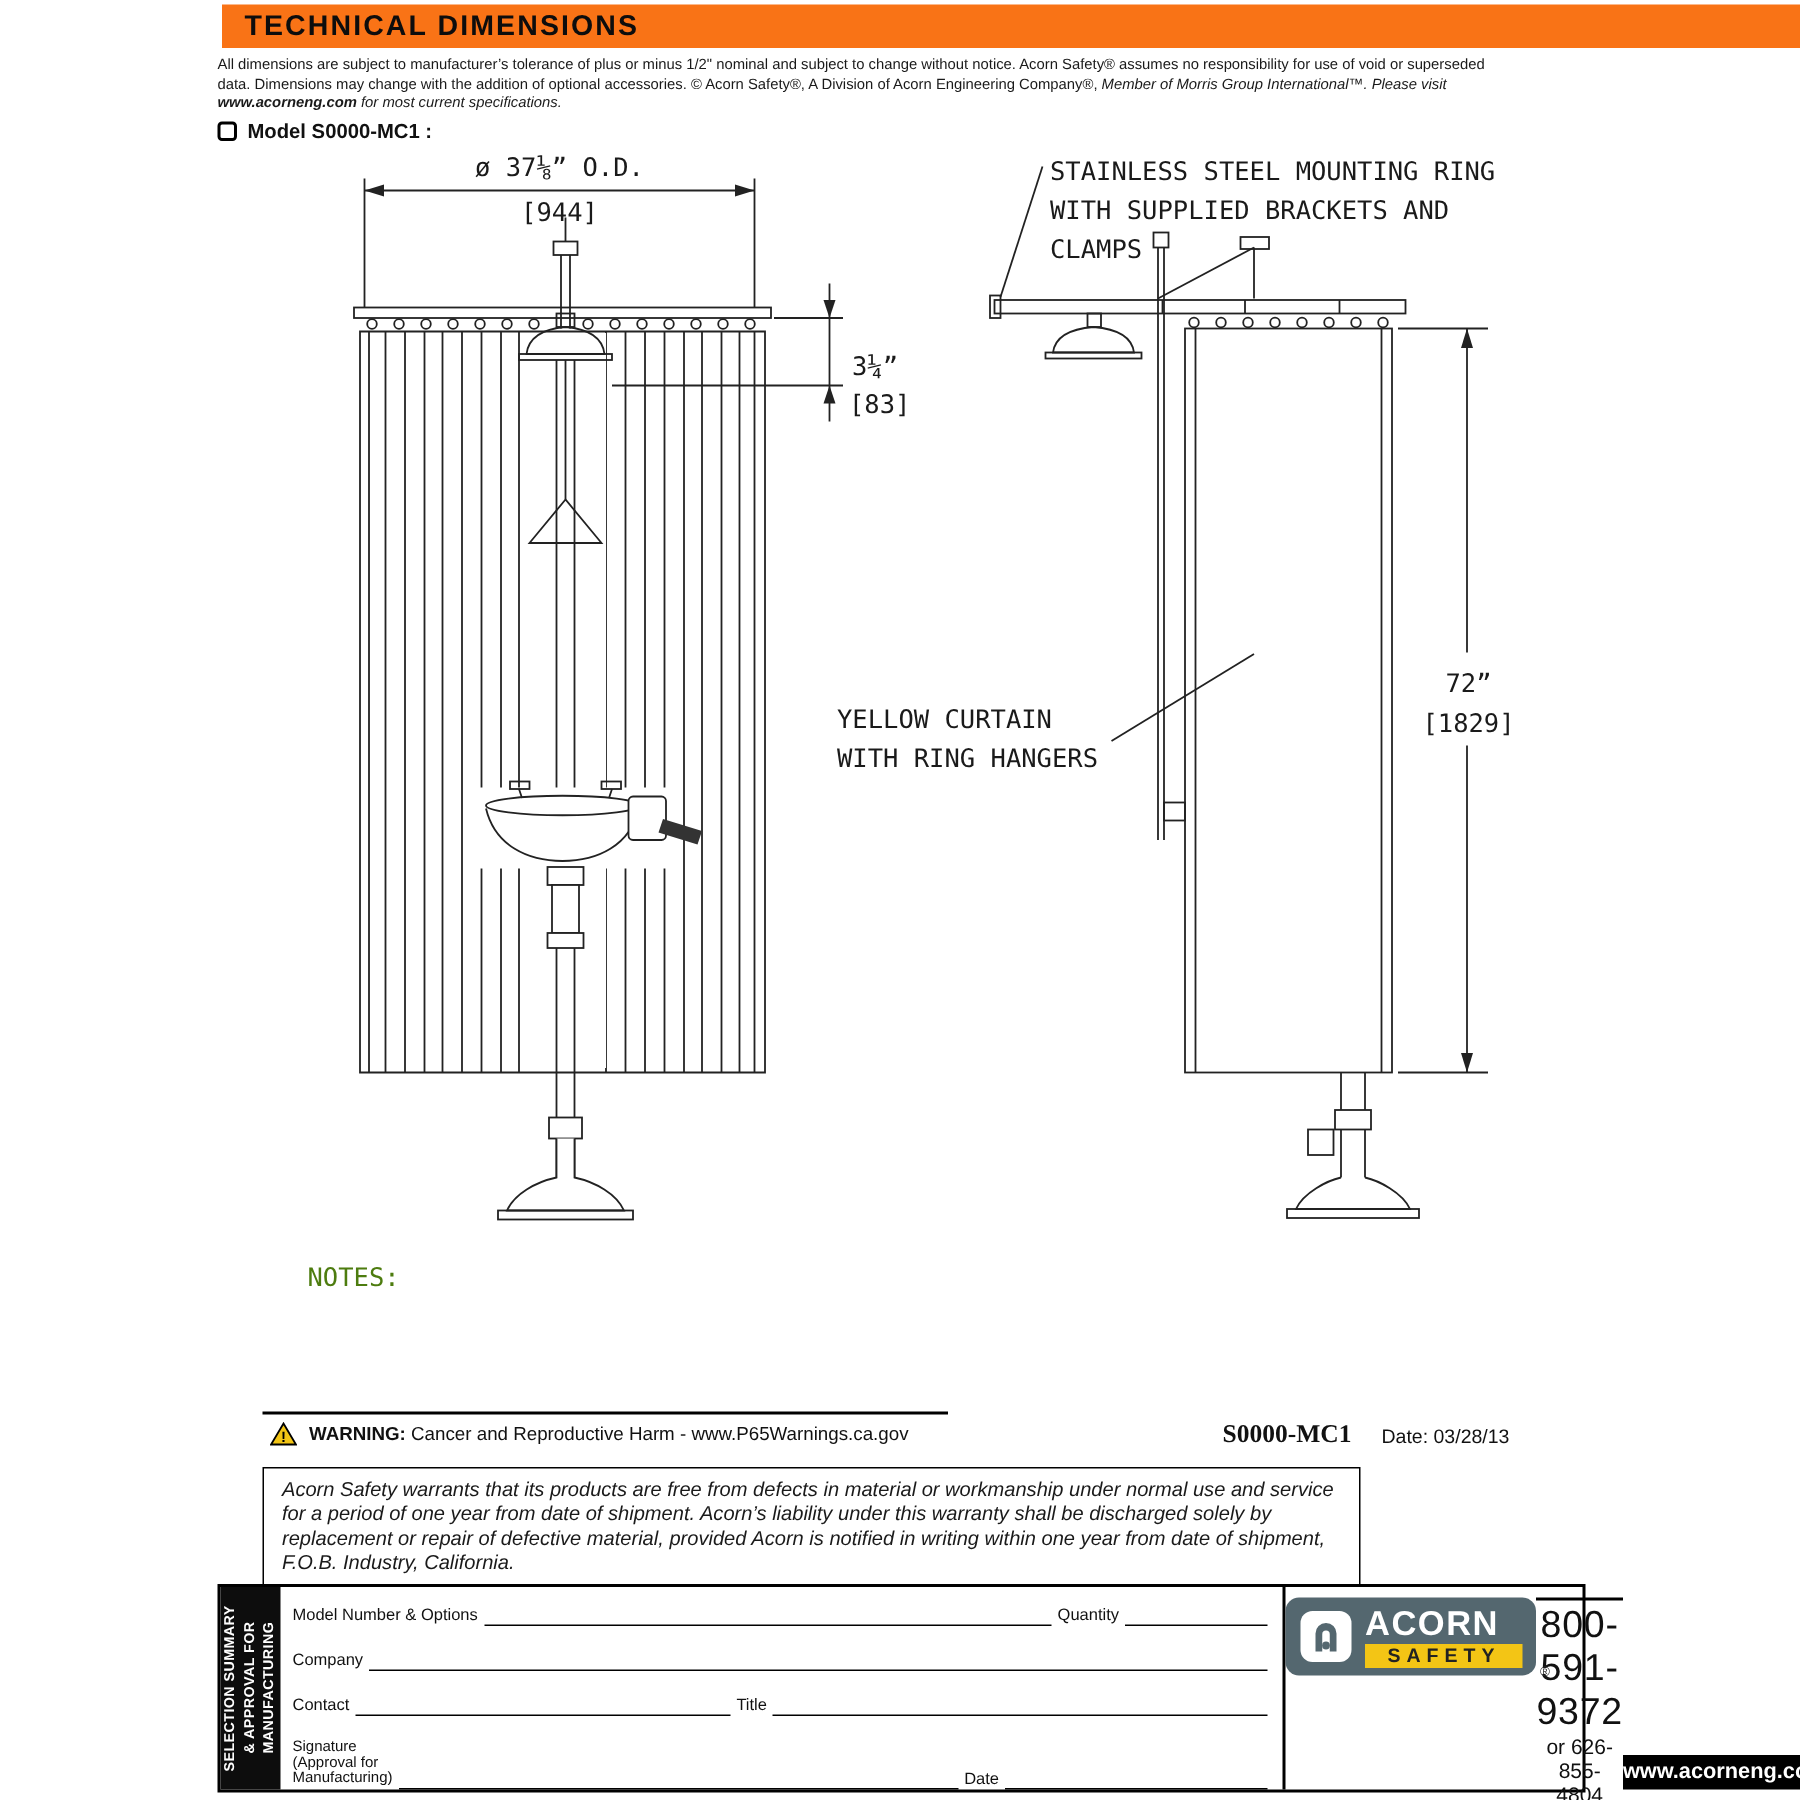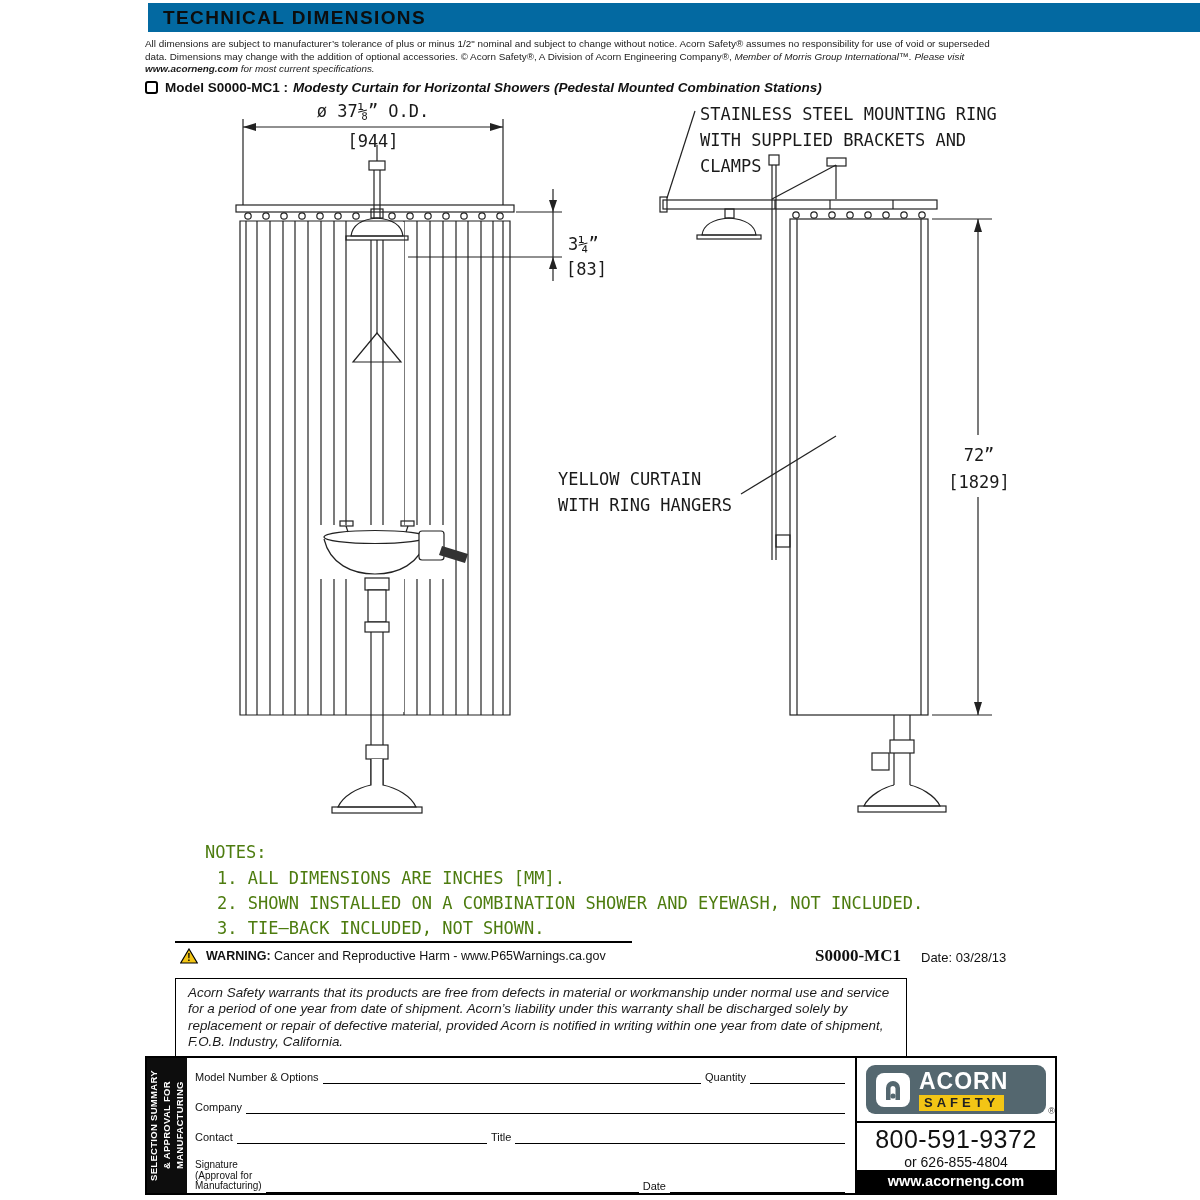--- a/index.html
+++ b/index.html
@@ -5,21 +5,21 @@
   * { box-sizing: border-box; margin: 0; padding: 0; }
   html,body { background:#fff; }
   .page {
     position: relative; width: 1200px; height: 1200px;
     background: #fff; overflow: hidden;
     font-family: "Liberation Sans", sans-serif; color:#111;
   }
   
   .topbar {
     position: absolute; left: 148px; top: 3px; width: 1052px; height: 29px;
-    background: #0369a1; display: flex; align-items: center;
+    background: #f97316; display: flex; align-items: center;
   }
   .topbar h1 {
     font-size: 19px; font-weight: bold; letter-spacing: 1.4px;
     padding-left: 15px; color: #0d0d0d;
   }
   
   .disclaimer {
     position: absolute; left: 145px; top: 38px; width: 905px;
     font-size: 9.9px; line-height: 12.6px; color: #1a1a1a;
   }
@@ -74,32 +74,32 @@
     display:flex; flex-direction:column; justify-content: space-between;
   }
   .frow { display:flex; align-items:flex-end; gap:4px; }
   .flabel { white-space: nowrap; padding-bottom:1px; }
   .fill { flex:1; border-bottom: 1.2px solid #000; height: 13px; }
   .fill-q { flex: 0 0 95px; }
   .fill-contact { flex: 0 0 250px; }
   .fill-date { flex: 0 0 175px; }
   .sig-label { font-size: 10px; line-height: 10.5px; }
   .form-logocell {
-    width: 200px; border-left: 2px solid #000; display:flex; flex-direction:column;
+    width: 200px; border-left: 2px solid #000; display:flex; flex-direction:row;
   }
   .logo-box {
     margin: 7px auto 0; width: 180px; height: 52px; background: #54676f;
     border-radius: 9px; position: relative; display:flex; align-items:center;
     padding: 0 9px;
   }
   .logo-text { margin-left: 8px; }
   .brand-name { color:#fff; font-weight:bold; font-size:23px; letter-spacing:1px; line-height:24px; }
   .safety-chip {
     background:#f3c515; color:#222; font-weight:bold; font-size:13px;
-    letter-spacing:4px; padding:0 5px; line-height:16px; display:inline-block;
+    letter-spacing:4px; padding:0 15px; line-height:16px; display:inline-block;
   }
   .reg-mark { position:absolute; right:-9px; bottom:-2px; font-size:9px; color:#333; }
   .phone-area { border-top: 2px solid #000; margin-top: 7px; text-align:center; padding-top: 2px; }
   .phone-main { font-size: 25px; font-weight: normal; letter-spacing: 0.5px; }
   .phone-alt { font-size: 14px; }
   .web-bar {
     margin-top:auto; background:#000; color:#fff; font-weight:bold;
     font-size:14.5px; text-align:center; padding: 3px 0 4px;
   }
 </style>
@@ -114,21 +114,20 @@
 
   <p class="disclaimer">
     <span>All dimensions are subject to manufacturer’s tolerance of plus or minus 1/2" nominal and subject to change without notice. Acorn Safety® assumes no responsibility for use of void or superseded</span><br>
     <span>data. Dimensions may change with the addition of optional accessories. © Acorn Safety®, A Division of Acorn Engineering Company®, </span><span class="it">Member of Morris Group International™. Please visit</span><br>
     <span class="site">www.acorneng.com</span><span class="it"> for most current specifications.</span>
   </p>
 
   <div class="model-line">
     <span class="checkbox"></span>
     <strong>Model S0000-MC1 :</strong>
-    <em>Modesty Curtain for Horizontal Showers (Pedestal Mounted Combination Stations)</em>
   </div>
 
   <svg class="drawing" viewBox="0 0 1200 745">
     <g stroke="#222" stroke-width="1.2" fill="none">
 
       <g>
 
         <line x1="243" y1="24" x2="243" y2="110"></line>
         <line x1="503" y1="24" x2="503" y2="110"></line>
         <line x1="243" y1="32" x2="503" y2="32"></line>
@@ -279,25 +278,20 @@
       <text x="700" y="25">STAINLESS STEEL MOUNTING RING</text>
       <text x="700" y="51">WITH SUPPLIED BRACKETS AND</text>
       <text x="700" y="77">CLAMPS</text>
       <text x="558" y="390">YELLOW CURTAIN</text>
       <text x="558" y="416">WITH RING HANGERS</text>
     </g>
   </svg>
 
   <div class="notes">
     <div class="ntitle">NOTES:</div>
-    <ol>
-      <li>1.  ALL DIMENSIONS ARE INCHES [MM].</li>
-      <li>2.  SHOWN INSTALLED ON A COMBINATION SHOWER AND EYEWASH, NOT INCLUDED.</li>
-      <li>3.  TIE–BACK INCLUDED, NOT SHOWN.</li>
-    </ol>
   </div>
 
   <div class="warn-rule"></div>
   <div class="warning-row">
     <svg width="18" height="16" viewBox="0 0 18 16">
       <polygon points="9,1 17.3,15 0.7,15" fill="#f3c515" stroke="#000" stroke-width="1.2"></polygon>
       <text x="9" y="13" text-anchor="middle" font-size="10" font-weight="bold" fill="#000">!</text>
     </svg>
     <span><b>WARNING:</b><span> Cancer and Reproductive Harm - www.P65Warnings.ca.gov</span></span>
   </div>

